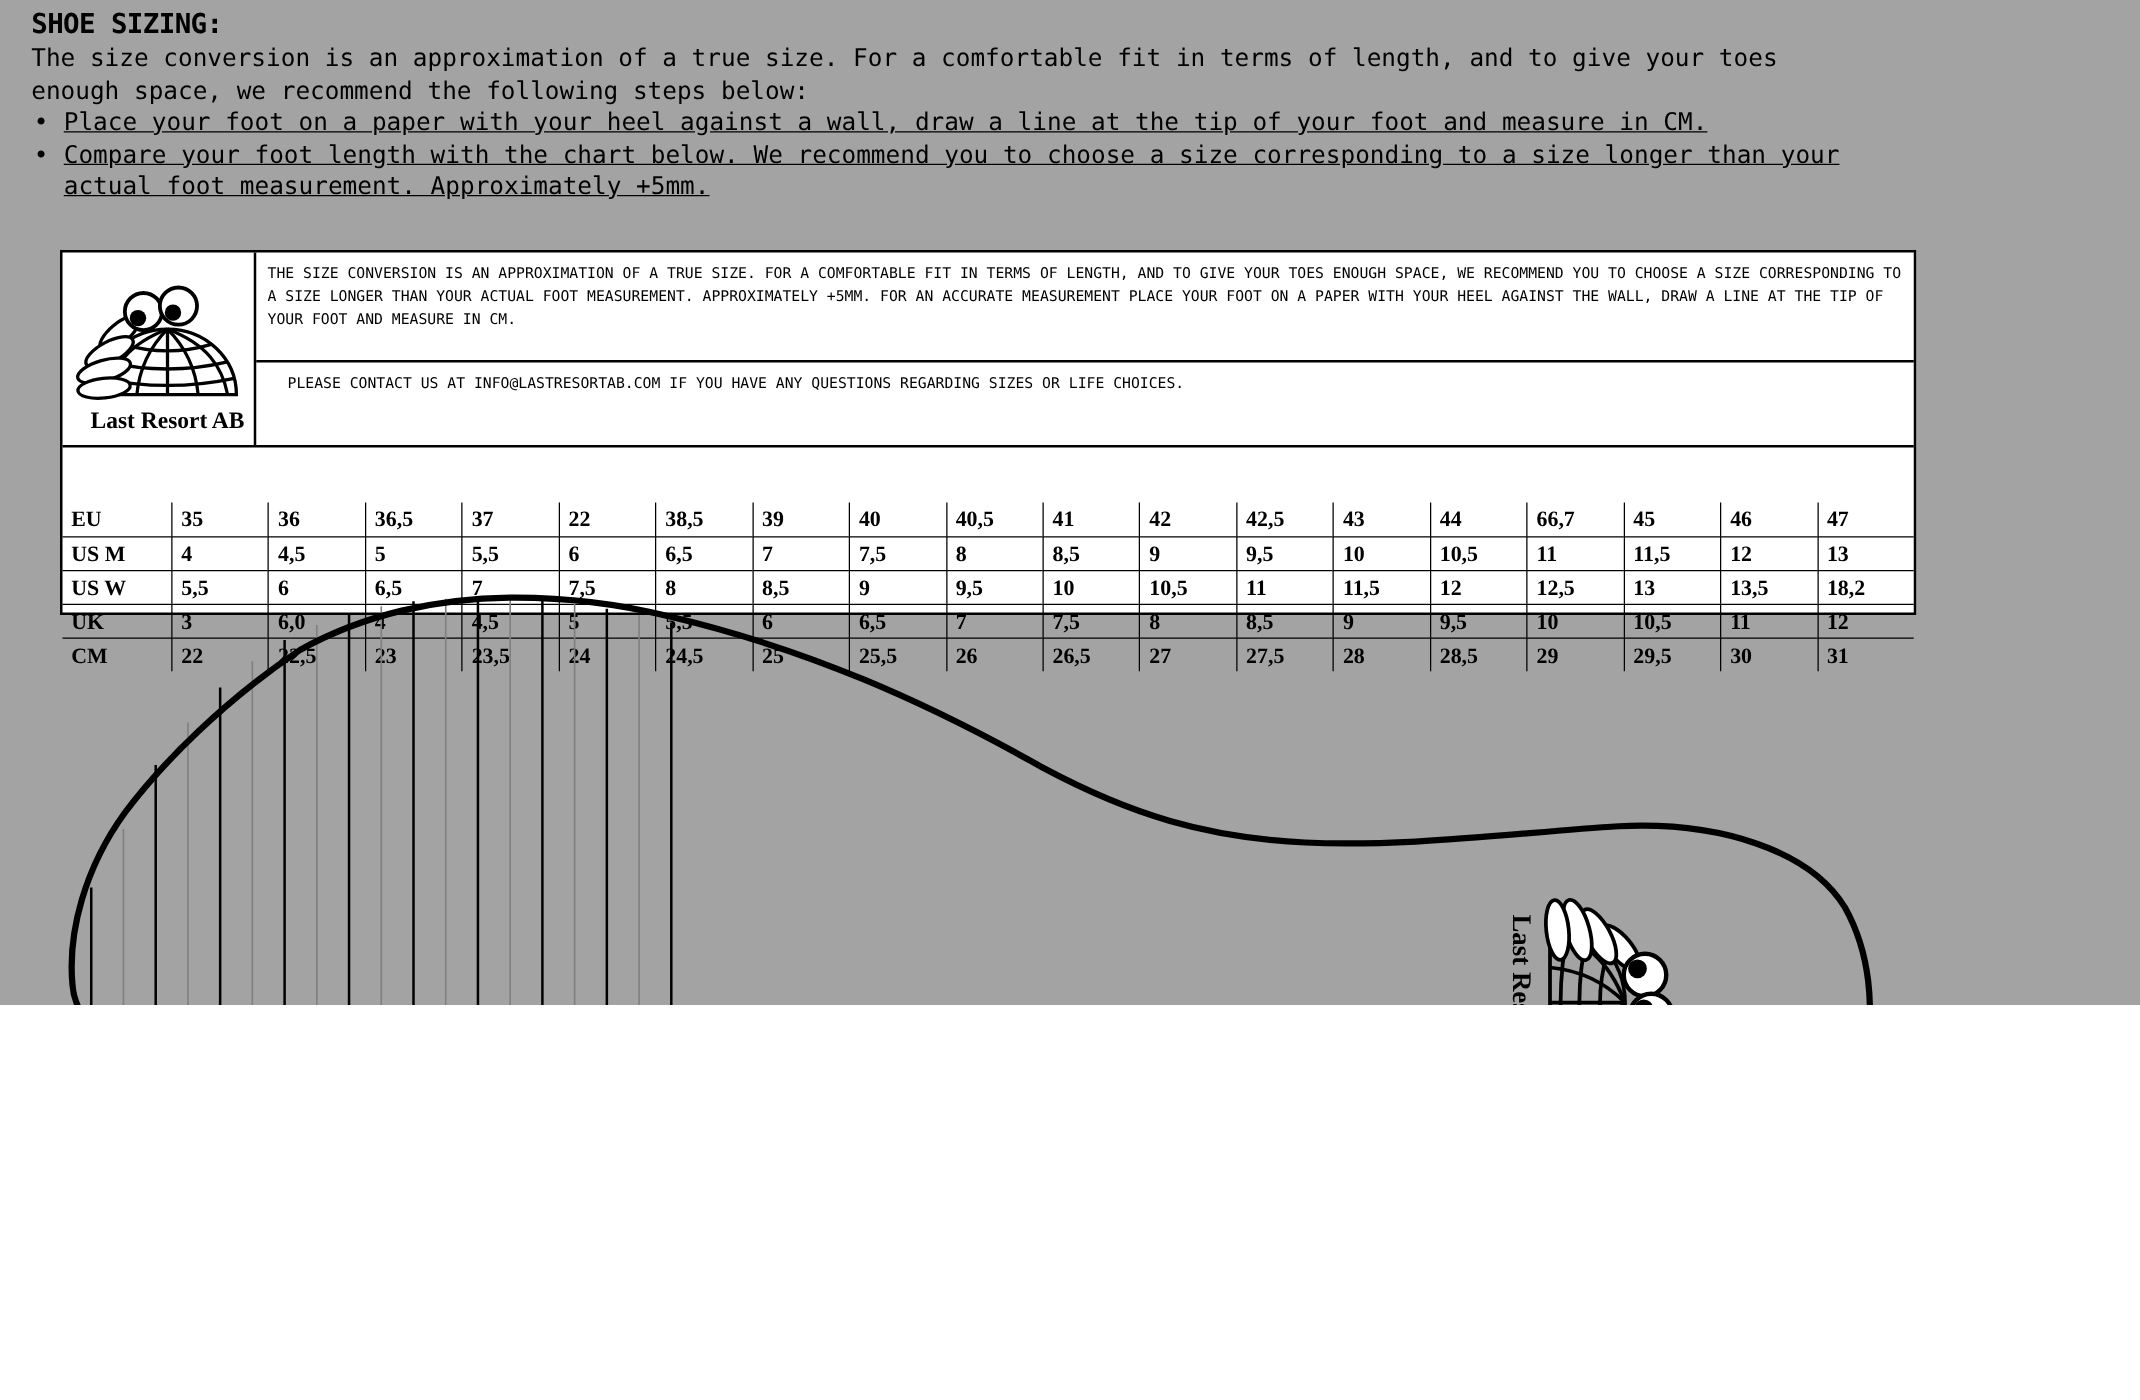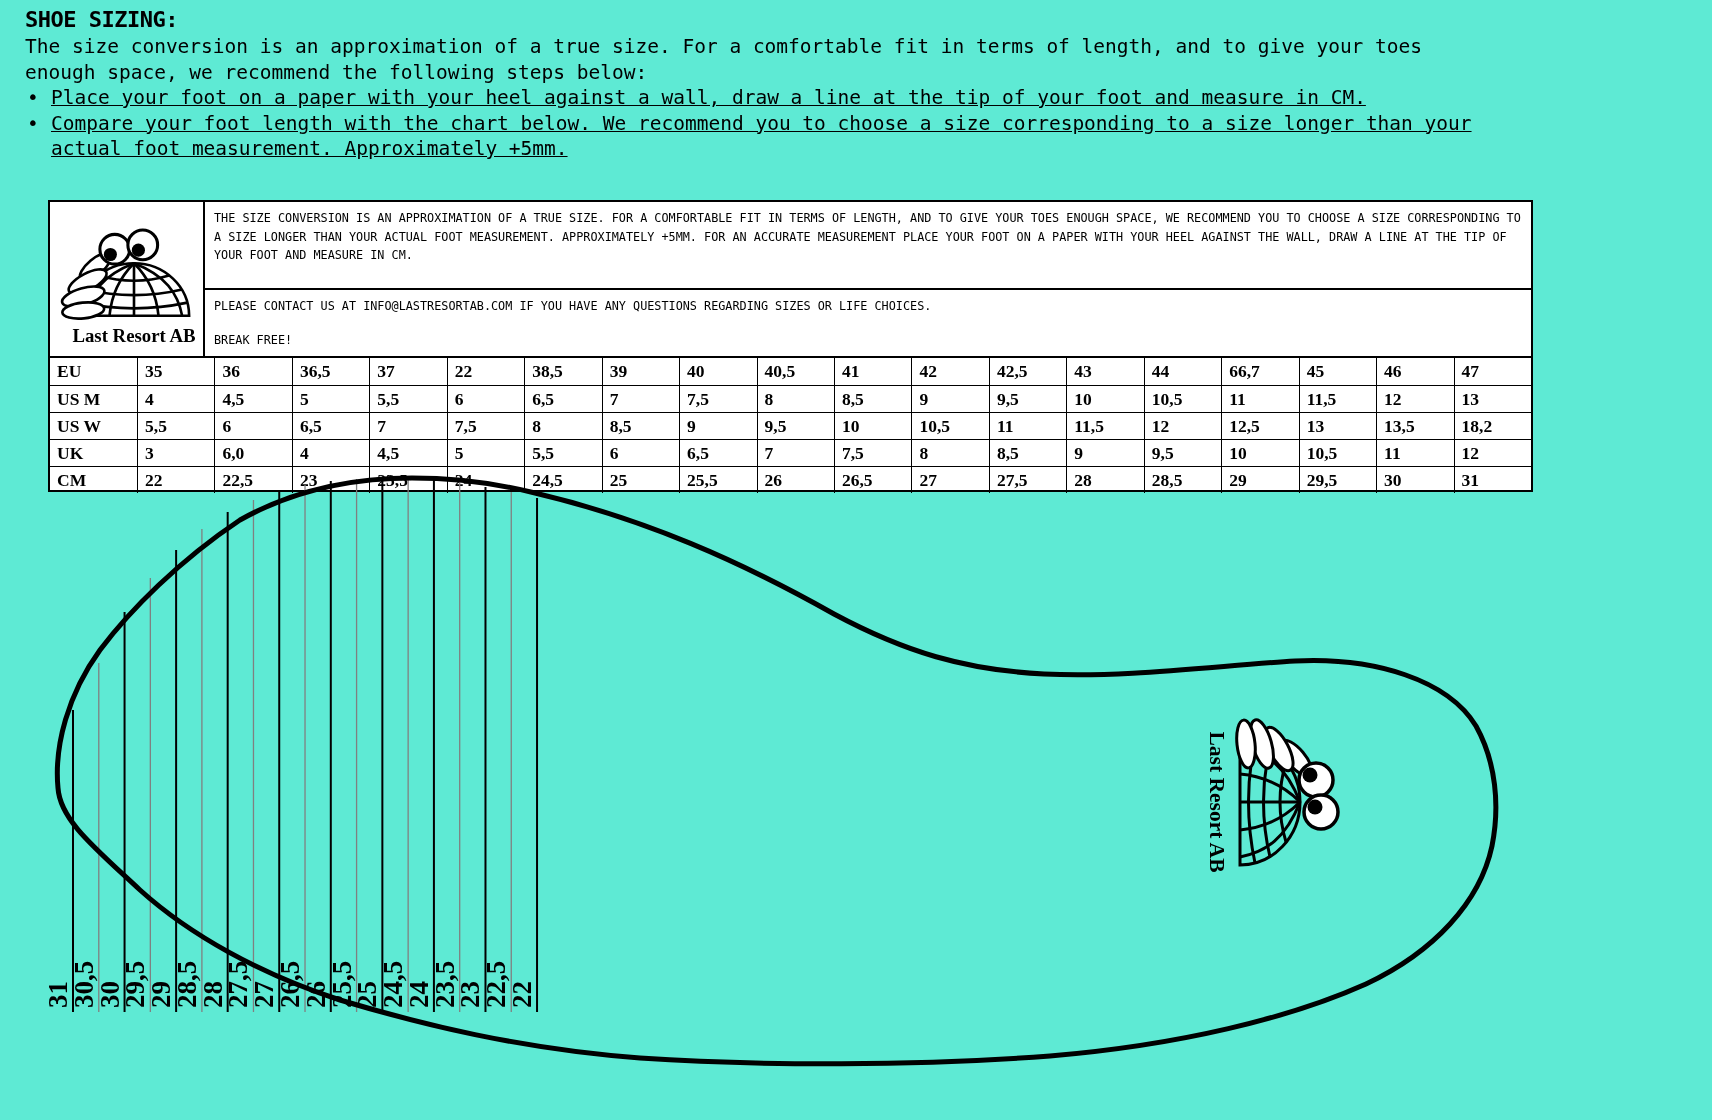--- a/index.html
+++ b/index.html
@@ -1,39 +1,39 @@
 <!DOCTYPE html>
 <html><head>
 <meta charset="utf-8">
 <style>
   html,body{margin:0;padding:0;background:#fff;}
-  .page{position:relative;width:1712px;height:1120px;background:#5eead4;overflow:hidden;
+  .page{position:relative;width:1712px;height:804px;background:#a3a3a3;overflow:hidden;
         font-family:"DejaVu Sans Mono",monospace;color:#000;}
 
   
   .intro{position:absolute;left:25px;top:6px;width:1500px;}
   .intro-title{font-weight:bold;font-size:22px;line-height:28px;letter-spacing:-0.5px;}
   .intro-para{font-size:19.5px;line-height:25.5px;white-space:pre-line;}
   .bullet{display:flex;font-size:19.5px;line-height:25.5px;}
   .bullet .dot{width:24px;flex:0 0 24px;padding-left:2px;}
   .bullet .btxt{white-space:pre-line;text-decoration:underline;}
 
   
   .chart-box{position:absolute;left:48px;top:200px;width:1485px;height:292px;
              border:2.5px solid #000;box-sizing:border-box;background:#fff;}
   .chart-head{display:flex;height:156px;border-bottom:2px solid #000;box-sizing:border-box;}
   .logo-cell{width:155px;flex:0 0 155px;border-right:2px solid #000;box-sizing:border-box;
              display:flex;flex-direction:column;align-items:center;padding-top:4px;}
   .head-right{flex:1;display:flex;flex-direction:column;min-width:0;}
   .head-para{height:88px;box-sizing:border-box;border-bottom:2px solid #000;
              padding:7px 9px 0 9px;font-size:11.8px;line-height:18.5px;}
-  .head-foot{flex:1;padding:8px 9px 0 9px;font-size:11.8px;line-height:16px;}
+  .head-foot{flex:1;padding:8px 9px 0 25px;font-size:11.8px;line-height:16px;}
   .break-line{margin-top:18px;}
 
-  .size-grid{display:grid;grid-template-columns:87px repeat(18,1fr);}
+  .size-grid{display:grid;grid-template-columns:87px repeat(18,1fr);margin-top:44px;}
   .size-grid .cell{height:27px;box-sizing:border-box;
                    font-family:"Liberation Serif",serif;font-weight:bold;font-size:17.5px;
                    padding:3px 0 0 7px;overflow:hidden;white-space:nowrap;}
   .size-grid .bl{border-left:1.8px solid #000;}
   .size-grid .bt{border-top:1.8px solid #000;}
 
   
   .foot-svg{position:absolute;left:0;top:440px;}
   .foot-outline{fill:none;stroke:#000;stroke-width:5;}
   .cm-line-whole{stroke:#000;stroke-width:2;}
@@ -102,21 +102,20 @@
     <div class="chart-head">
       <div class="logo-cell">
         <svg width="140" height="146" viewBox="0 0 160 152">
           <use href="#lr-logo"></use>
         </svg>
       </div>
       <div class="head-right">
         <div class="head-para">THE SIZE CONVERSION IS AN APPROXIMATION OF A TRUE SIZE. FOR A COMFORTABLE FIT IN TERMS OF LENGTH, AND TO GIVE YOUR TOES ENOUGH SPACE, WE RECOMMEND YOU TO CHOOSE A SIZE CORRESPONDING TO A SIZE LONGER THAN YOUR ACTUAL FOOT MEASUREMENT. APPROXIMATELY +5MM. FOR AN ACCURATE MEASUREMENT PLACE YOUR FOOT ON A PAPER WITH YOUR HEEL AGAINST THE WALL, DRAW A LINE AT THE TIP OF YOUR FOOT AND MEASURE IN CM.</div>
         <div class="head-foot">
           <div class="contact-line">PLEASE CONTACT US AT INFO@LASTRESORTAB.COM IF YOU HAVE ANY QUESTIONS REGARDING SIZES OR LIFE CHOICES.</div>
-          <div class="break-line">BREAK FREE!</div>
         </div>
       </div>
     </div>
     <div class="size-grid" id="size-grid">
         <div class="cell">EU</div>
         <div class="cell bl">35</div>
         <div class="cell bl">36</div>
         <div class="cell bl">36,5</div>
         <div class="cell bl">37</div>
         <div class="cell bl">22</div>

